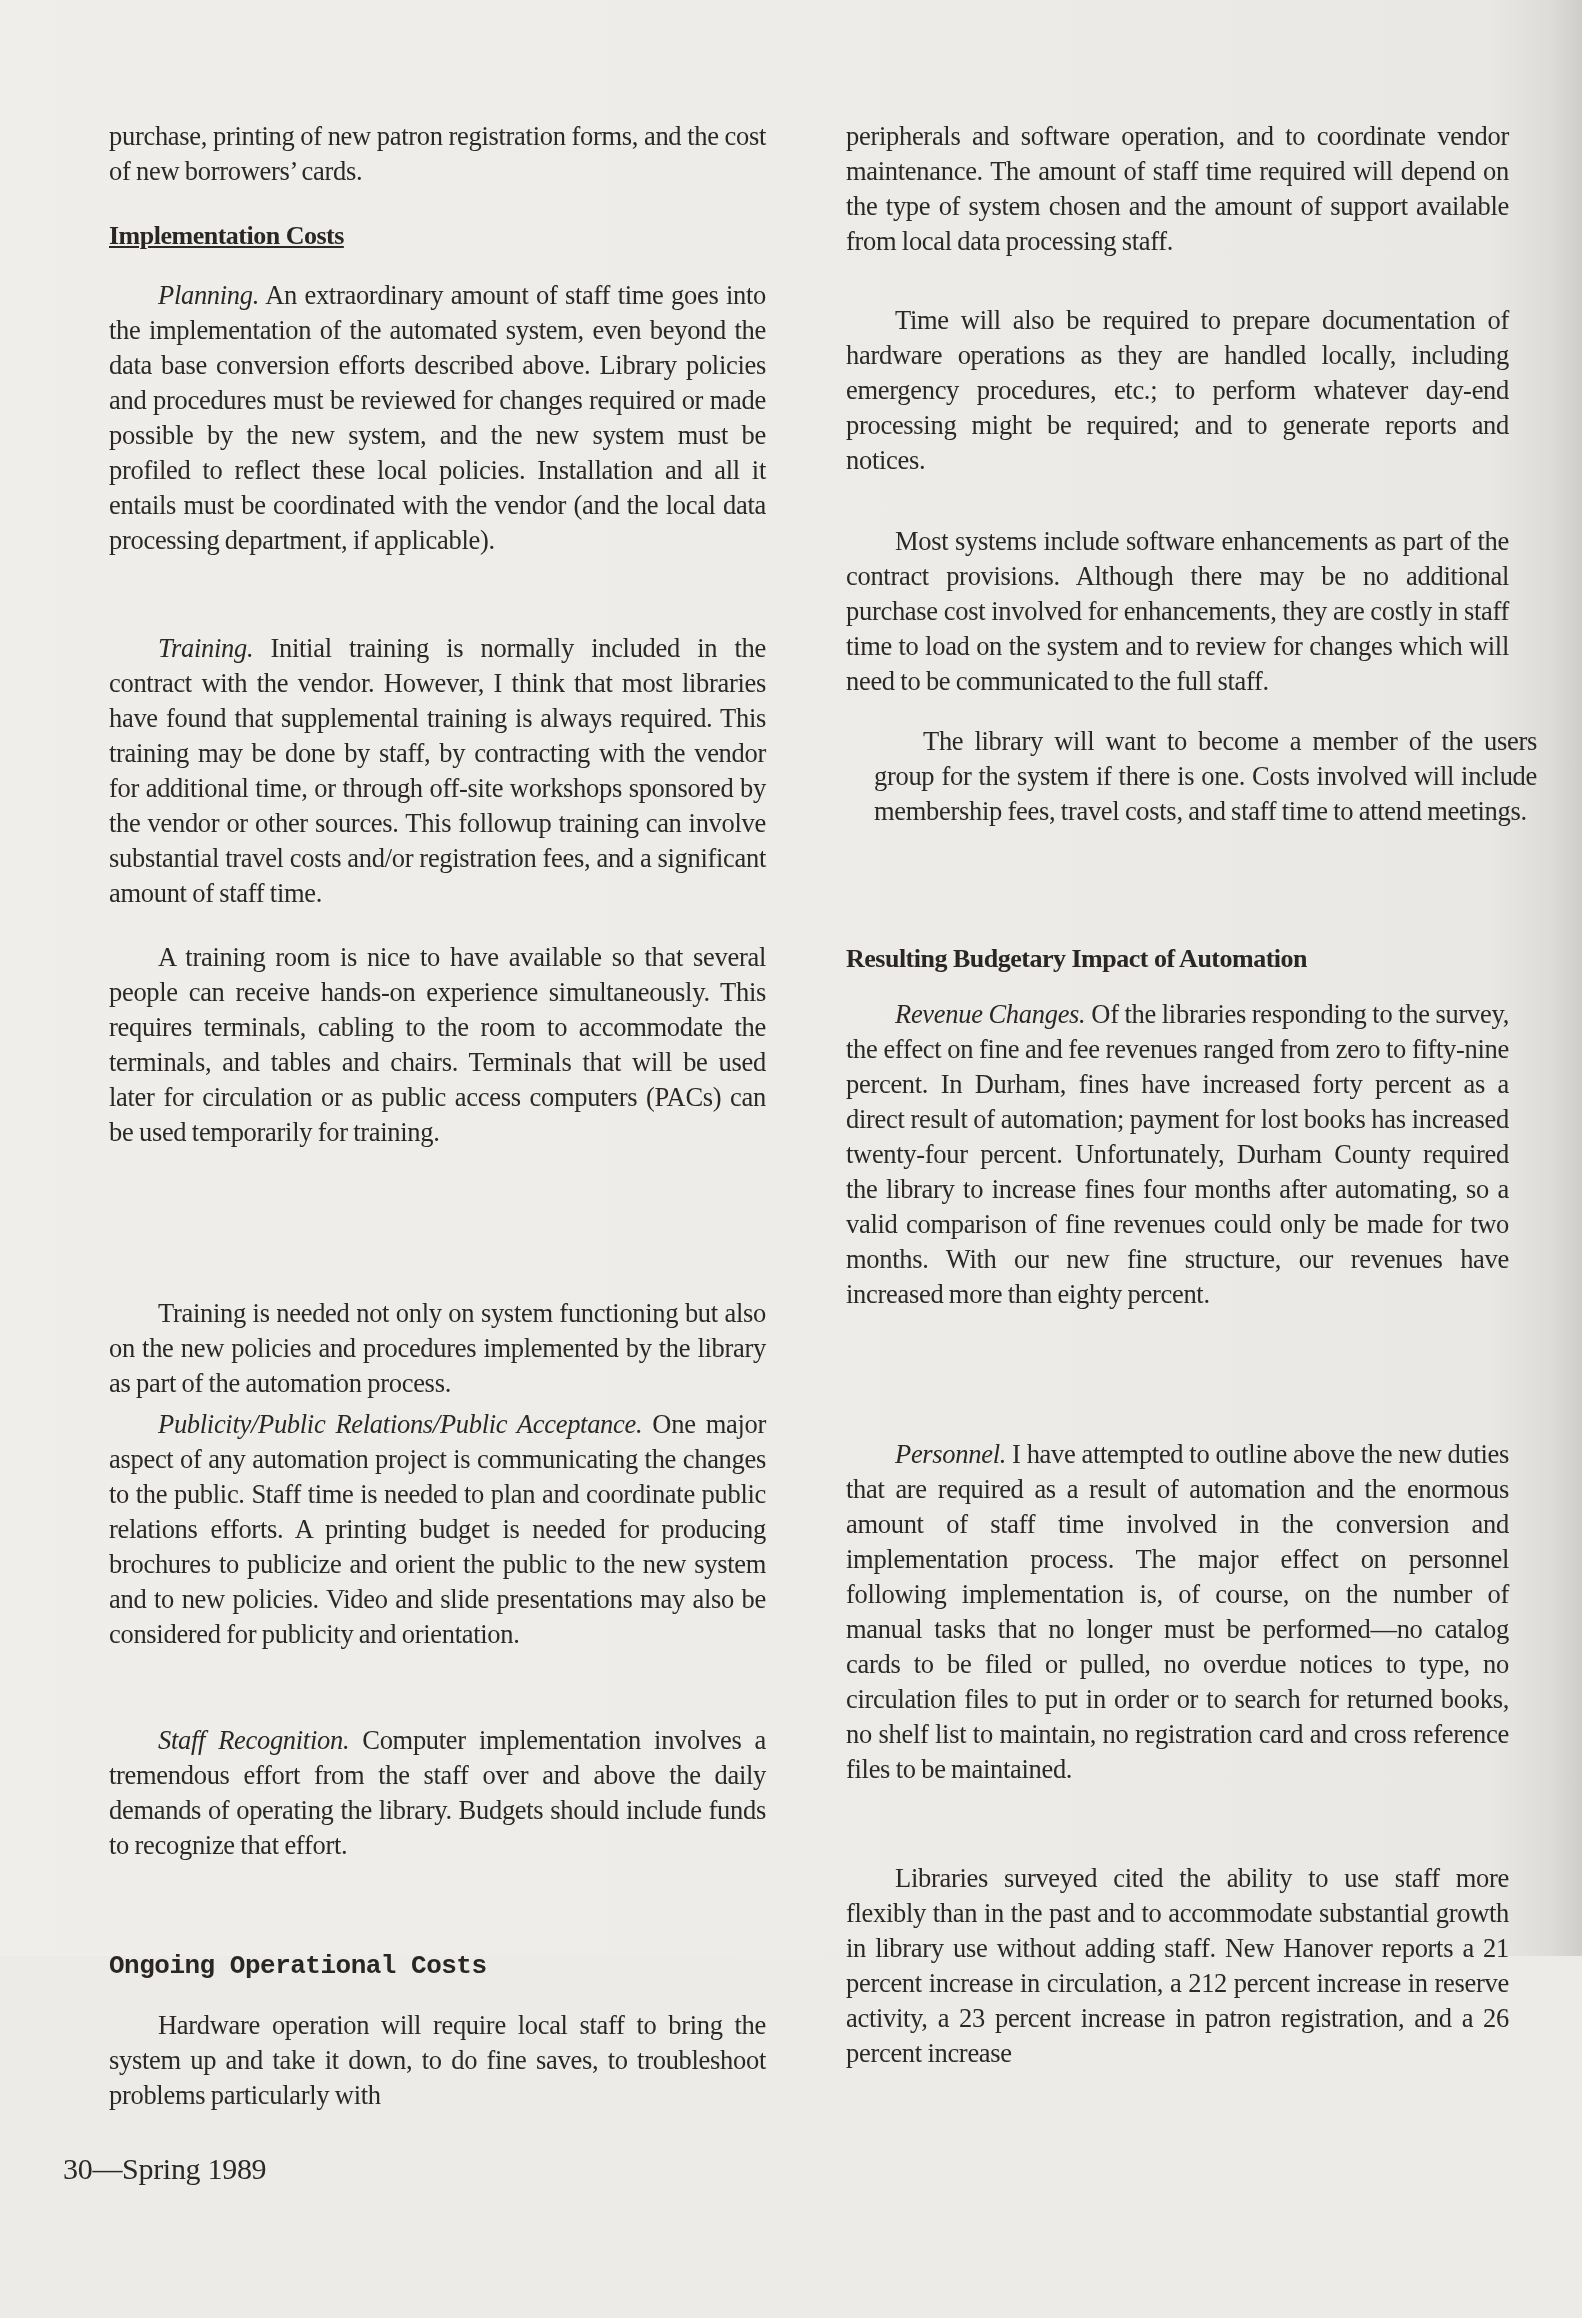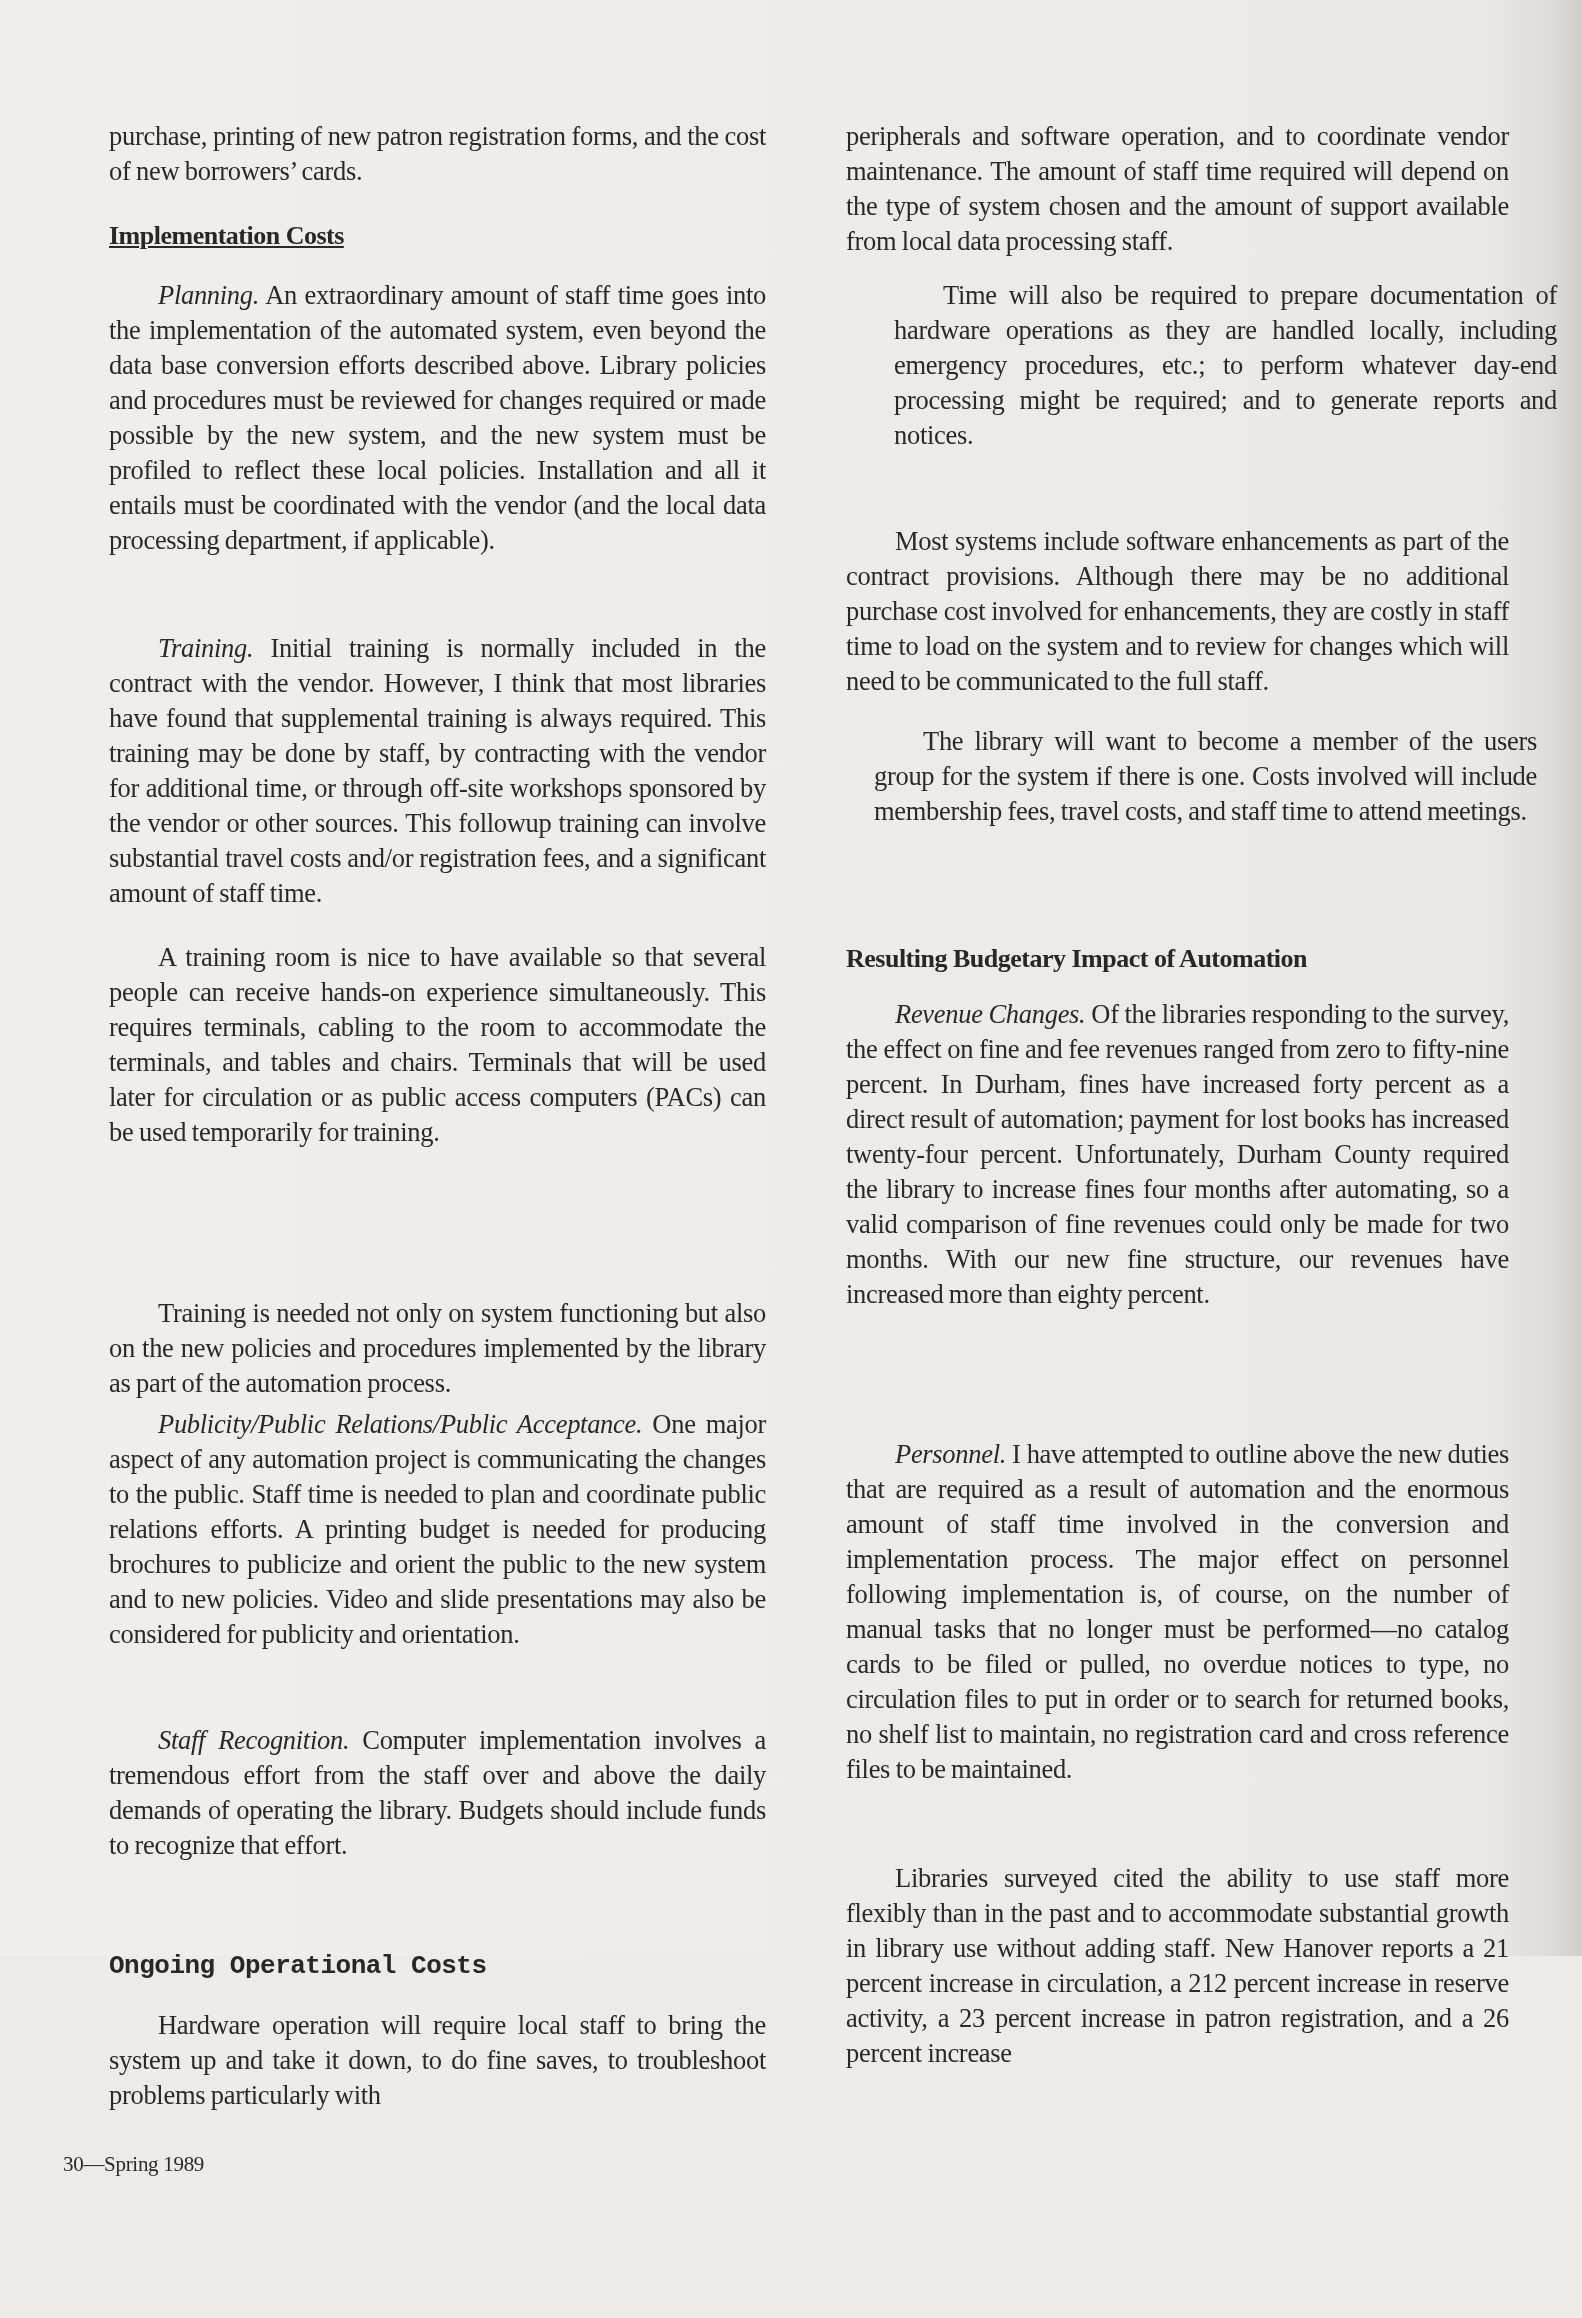--- a/index.html
+++ b/index.html
@@ -22,21 +22,21 @@
       text-align: justify; text-indent: 0; letter-spacing: -0.3px;
       word-spacing: -0.8px;
     }
     p.para.indent { text-indent: 49px; }
     p.para .lead { font-style: italic; }
     h2.heading {
       margin: 0; font-size: 26px; font-weight: bold; letter-spacing: -0.5px;
       line-height: 35px; color: #2a2624;
     }
     .folio {
-      position: absolute; left: 63px; top: 2152px; font-size: 21px;
+      position: absolute; left: 63px; top: 2152px; font-size: 30px;
       letter-spacing: -0.3px;
     }
   </style>
 </head>
 <body>
 
 <div class="page">
 
   <div class="col col-left">
     <div class="block" style="top:119px;">
@@ -78,21 +78,21 @@
     <div class="block" style="top:2008px;">
       <p class="para indent">Hardware operation will require local staff to bring the system up and take it down, to do fine saves, to troubleshoot problems particularly with</p>
     </div>
   </div>
 
   <div class="col col-right">
     <div class="block" style="top:119px;">
       <p class="para">peripherals and software operation, and to coordinate vendor maintenance. The amount of staff time required will depend on the type of system chosen and the amount of support available from local data processing staff.</p>
     </div>
 
-    <div class="block" style="top:278px;margin-left:48px;">
+    <div class="block" style="top:303px;">
       <p class="para indent">Time will also be required to prepare documentation of hardware operations as they are handled locally, including emergency procedures, etc.; to perform whatever day-end processing might be required; and to generate reports and notices.</p>
     </div>
 
     <div class="block" style="top:524px;">
       <p class="para indent">Most systems include software enhancements as part of the contract provisions. Although there may be no additional purchase cost involved for enhancements, they are costly in staff time to load on the system and to review for changes which will need to be communicated to the full staff.</p>
     </div>
 
     <div class="block" style="top:724px;margin-left:28px;">
       <p class="para indent">The library will want to become a member of the users group for the system if there is one. Costs involved will include membership fees, travel costs, and staff time to attend meetings.</p>
     </div>

